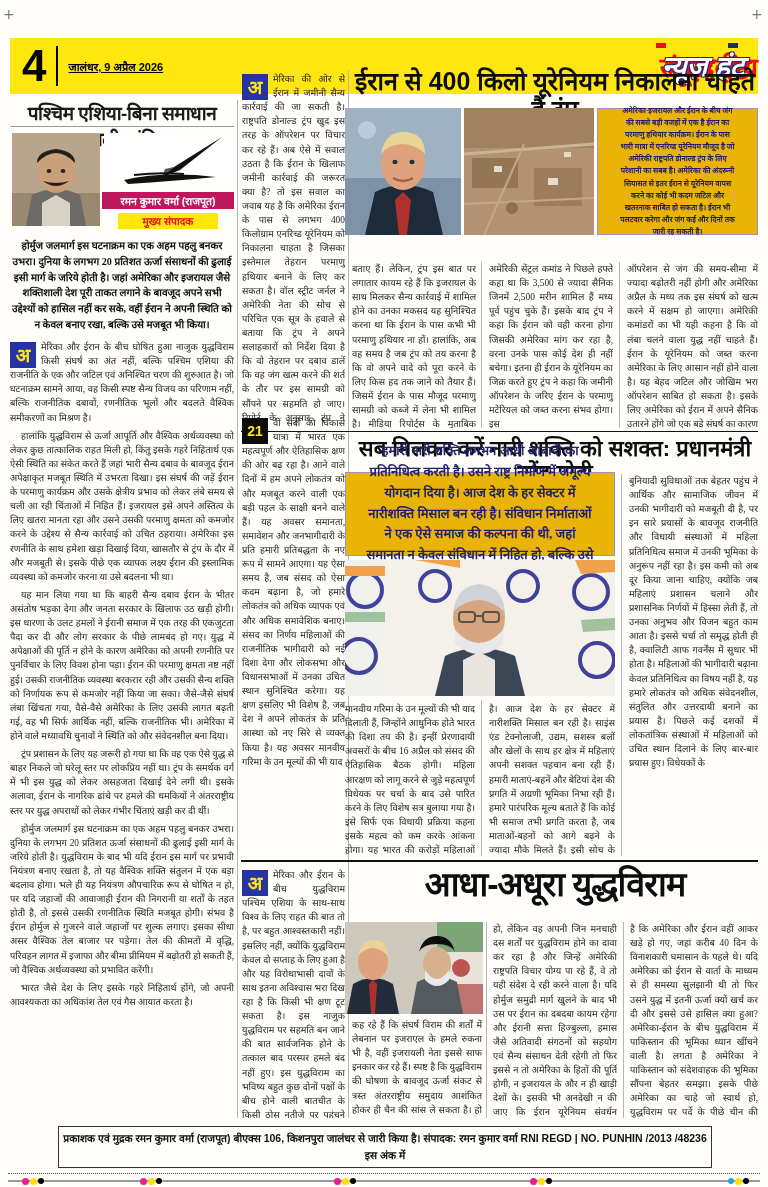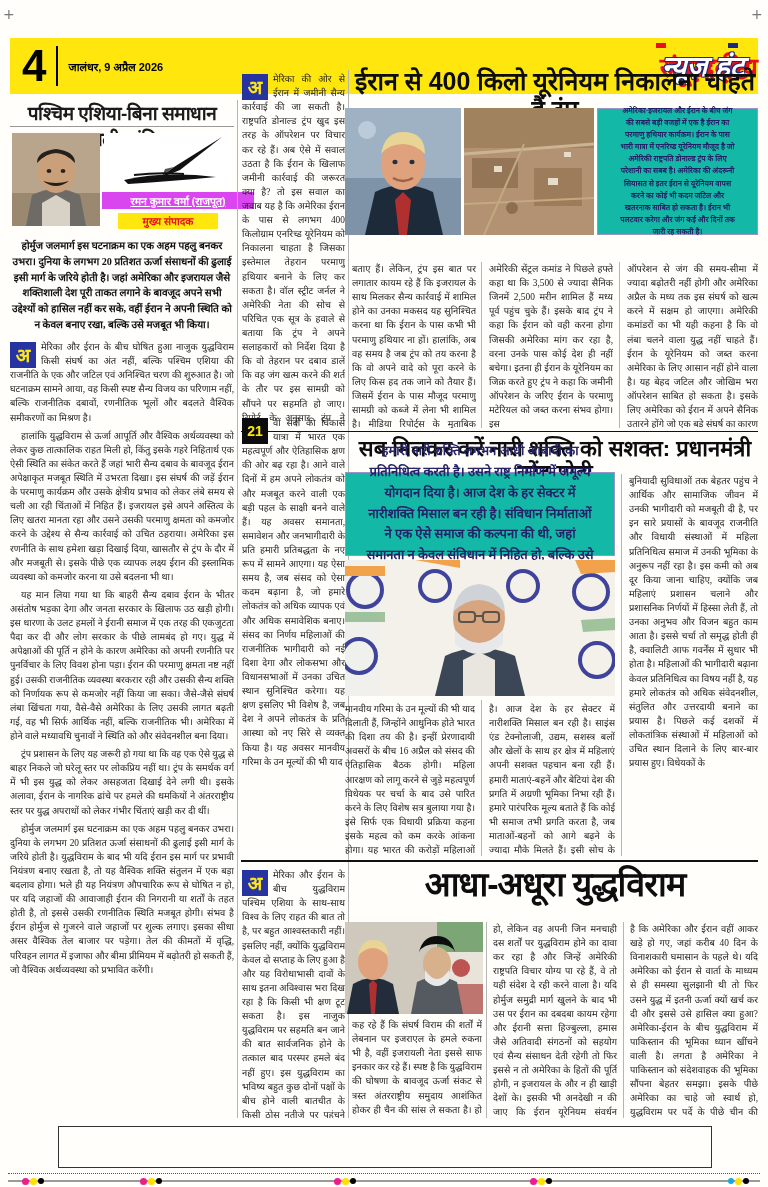--- a/index.html
+++ b/index.html
@@ -3,46 +3,46 @@
 <meta charset="utf-8">
 <style>
   html,body{margin:0;padding:0;}
   body{width:768px;height:1187px;position:relative;background:#fffefb;font-family:"Liberation Serif",serif;color:#1a1a1a;overflow:hidden;}
   .abs{position:absolute;}
   .cropmark{position:absolute;color:#777;font:14px "DejaVu Sans",sans-serif;}
   
   .masthead{position:absolute;left:10px;top:38px;width:748px;height:56px;background:#ffe70d;display:flex;align-items:center;}
   .pagenum{font:bold 44px "Liberation Sans",sans-serif;color:#000;margin:0 10px 0 12px;line-height:1;}
   .pnum-div{width:2px;height:40px;background:#000;margin-right:10px;}
-  .dateline{font:bold 11px "Liberation Sans",sans-serif;color:#000;}
+  .dateline{font:bold 11px "Liberation Sans",sans-serif;color:#000;text-decoration:underline;}
   .section-title{position:absolute;left:0;right:0;text-align:right;font:bold 27px "Liberation Sans",sans-serif;color:#e8111a;}
   .logo{position:absolute;right:14px;top:8px;font:italic 900 28px "Liberation Sans",sans-serif;color:#fff;
         text-shadow:-1px -1px 0 #1b2a7a,1px -1px 0 #1b2a7a,-1px 1px 0 #1b2a7a,1px 1px 0 #1b2a7a,3px 3px 0 #e8111a;}
   .logo-tick{position:absolute;width:10px;height:5px;background:#e8111a;}
   
   .vrule{position:absolute;width:1px;background:#b5b5b5;}
   .hrule{position:absolute;height:1px;background:#111;}
   
   .headline{position:absolute;font-family:"Liberation Sans",sans-serif;font-weight:bold;color:#0d0d0d;text-align:center;line-height:1.1;}
   
   .col{position:absolute;font-size:9.4px;line-height:1.5;text-align:justify;color:#1c1c1c;overflow:hidden;}
   .col p{margin:0 0 4px 0;text-indent:11px;}
   .col p.first{text-indent:0;}
   .dropcap{float:left;width:26px;height:26px;background:#2633a0;color:#ffe70d;font:bold 19px "Liberation Sans",sans-serif;
            display:flex;align-items:center;justify-content:center;margin:2px 5px 0 0;}
   .dropcap.dark{background:#0c0c0c;}
   
   .ed-headline{position:absolute;left:0;top:0;width:224px;font:bold 19px "Liberation Sans",sans-serif;text-align:center;letter-spacing:-0.5px;}
   .ed-intro{position:absolute;left:0;top:138px;width:224px;font-size:10.2px;font-weight:bold;text-align:center;line-height:1.55;color:#111;}
-  .name-bar{position:absolute;left:92px;top:92px;width:152px;height:17px;background:#d946ef;color:#fff;
-            font:bold 10.5px "Liberation Sans",sans-serif;display:flex;align-items:center;justify-content:center;text-decoration:underline;}
+  .name-bar{position:absolute;left:92px;top:92px;width:132px;height:17px;background:#be185d;color:#fff;
+            font:bold 10.5px "Liberation Sans",sans-serif;display:flex;align-items:center;justify-content:center;}
   .role-bar{position:absolute;left:108px;top:113px;width:100px;height:16px;background:#ffe70d;color:#e8111a;
             font:bold 10.5px "Liberation Sans",sans-serif;display:flex;align-items:center;justify-content:center;}
   
-  .infobox{position:absolute;background:#14b8a6;border:1px solid #9a95c6;color:#232168;font-weight:bold;
+  .infobox{position:absolute;background:#eab308;border:1px solid #9a95c6;color:#232168;font-weight:bold;
            text-align:center;display:flex;align-items:center;justify-content:center;padding:5px 20px;box-sizing:border-box;line-height:1.6;}
   .photo{position:absolute;overflow:hidden;}
   .photo svg{display:block;}
   
   .pubbox{position:absolute;left:58px;top:1126px;width:652px;height:40px;border:1.5px solid #333;
           font:bold 10.5px "Liberation Sans",sans-serif;color:#111;text-align:center;
           display:flex;flex-direction:column;align-items:center;justify-content:center;line-height:1.6;}
   .dotline{position:absolute;left:8px;top:1173px;width:752px;border-top:1.5px dotted #555;}
   .greyline{position:absolute;left:8px;top:1180px;width:752px;height:2px;background:#9a9a9a;}
   .regdots{position:absolute;top:1176px;height:10px;display:flex;align-items:center;}
@@ -100,20 +100,21 @@
   <div class="role-bar">मुख्य संपादक</div>
 
   <div class="ed-intro">होर्मुज जलमार्ग इस घटनाक्रम का एक अहम पहलु बनकर उभरा। दुनिया के लगभग 20 प्रतिशत ऊर्जा संसाधनों की ढुलाई इसी मार्ग के जरिये होती है। जहां अमेरिका और इजरायल जैसे शक्तिशाली देश पूरी ताकत लगाने के बावजूद अपने सभी उद्देश्यों को हासिल नहीं कर सके, वहीं ईरान ने अपनी स्थिति को न केवल बनाए रखा, बल्कि उसे मजबूत भी किया।</div>
 
   <div class="col" style="left:0;top:240px;width:224px;height:778px;">
     <p class="first"><span class="dropcap">अ</span><span>मेरिका और ईरान के बीच घोषित हुआ नाजुक युद्धविराम किसी संघर्ष का अंत नहीं, बल्कि पश्चिम एशिया की राजनीति के एक और जटिल एवं अनिश्चित चरण की शुरुआत है। जो घटनाक्रम सामने आया, वह किसी स्पष्ट सैन्य विजय का परिणाम नहीं, बल्कि राजनीतिक दबावों, रणनीतिक भूलों और बदलते वैश्विक समीकरणों का मिश्रण है।</span></p>
     <p>हालांकि युद्धविराम से ऊर्जा आपूर्ति और वैश्विक अर्थव्यवस्था को लेकर कुछ तात्कालिक राहत मिली हो, किंतु इसके गहरे निहितार्थ एक ऐसी स्थिति का संकेत करते हैं जहां भारी सैन्य दबाव के बावजूद ईरान अपेक्षाकृत मजबूत स्थिति में उभरता दिखा। इस संघर्ष की जड़ें ईरान के परमाणु कार्यक्रम और उसके क्षेत्रीय प्रभाव को लेकर लंबे समय से चली आ रही चिंताओं में निहित हैं। इजरायल इसे अपने अस्तित्व के लिए खतरा मानता रहा और उसने उसकी परमाणु क्षमता को कमजोर करने के उद्देश्य से सैन्य कार्रवाई को उचित ठहराया। अमेरिका इस रणनीति के साथ हमेशा खड़ा दिखाई दिया, खासतौर से ट्रंप के दौर में और मजबूती से। इसके पीछे एक व्यापक लक्ष्य ईरान की इस्लामिक व्यवस्था को कमजोर करना या उसे बदलना भी था।</p>
     <p>यह मान लिया गया था कि बाहरी सैन्य दबाव ईरान के भीतर असंतोष भड़का देगा और जनता सरकार के खिलाफ उठ खड़ी होगी। इस धारणा के उलट हमलों ने ईरानी समाज में एक तरह की एकजुटता पैदा कर दी और लोग सरकार के पीछे लामबंद हो गए। युद्ध में अपेक्षाओं की पूर्ति न होने के कारण अमेरिका को अपनी रणनीति पर पुनर्विचार के लिए विवश होना पड़ा। ईरान की परमाणु क्षमता नष्ट नहीं हुई। उसकी राजनीतिक व्यवस्था बरकरार रही और उसकी सैन्य शक्ति को निर्णायक रूप से कमजोर नहीं किया जा सका। जैसे-जैसे संघर्ष लंबा खिंचता गया, वैसे-वैसे अमेरिका के लिए उसकी लागत बढ़ती गई, वह भी सिर्फ आर्थिक नहीं, बल्कि राजनीतिक भी। अमेरिका में होने वाले मध्यावधि चुनावों ने स्थिति को और संवेदनशील बना दिया।</p>
     <p>ट्रंप प्रशासन के लिए यह जरूरी हो गया था कि वह एक ऐसे युद्ध से बाहर निकले जो घरेलू स्तर पर लोकप्रिय नहीं था। ट्रंप के समर्थक वर्ग में भी इस युद्ध को लेकर असहजता दिखाई देने लगी थी। इसके अलावा, ईरान के नागरिक ढांचे पर हमले की धमकियों ने अंतरराष्ट्रीय स्तर पर युद्ध अपराधों को लेकर गंभीर चिंताएं खड़ी कर दी थीं।</p>
     <p>होर्मुज जलमार्ग इस घटनाक्रम का एक अहम पहलु बनकर उभरा। दुनिया के लगभग 20 प्रतिशत ऊर्जा संसाधनों की ढुलाई इसी मार्ग के जरिये होती है। युद्धविराम के बाद भी यदि ईरान इस मार्ग पर प्रभावी नियंत्रण बनाए रखता है, तो यह वैश्विक शक्ति संतुलन में एक बड़ा बदलाव होगा। भले ही यह नियंत्रण औपचारिक रूप से घोषित न हो, पर यदि जहाजों की आवाजाही ईरान की निगरानी या शर्तों के तहत होती है, तो इससे उसकी रणनीतिक स्थिति मजबूत होगी। संभव है ईरान होर्मुज से गुजरने वाले जहाजों पर शुल्क लगाए। इसका सीधा असर वैश्विक तेल बाजार पर पड़ेगा। तेल की कीमतों में वृद्धि, परिवहन लागत में इजाफा और बीमा प्रीमियम में बढ़ोतरी हो सकती हैं, जो वैश्विक अर्थव्यवस्था को प्रभावित करेंगी।</p>
+    <p>भारत जैसे देश के लिए इसके गहरे निहितार्थ होंगे, जो अपनी आवश्यकता का अधिकांश तेल एवं गैस आयात करता है।</p>
   </div>
 </div>
 
 <div class="vrule" style="left:237px;top:100px;height:1018px;"></div>
 <div class="vrule" style="left:348px;top:70px;height:1048px;"></div>
 <div class="vrule" style="left:481px;top:262px;height:166px;"></div>
 <div class="vrule" style="left:619px;top:262px;height:166px;"></div>
 <div class="vrule" style="left:621px;top:474px;height:382px;"></div>
 <div class="vrule" style="left:481px;top:700px;height:156px;"></div>
 <div class="vrule" style="left:486px;top:922px;height:196px;"></div>
@@ -228,20 +229,21 @@
     <path d="M74 30 Q78 14 92 14 Q106 14 110 30 Q106 22 92 22 Q78 22 74 30 Z" fill="#0d0d0d"></path>
     <path d="M80 48 Q92 66 104 48 L104 58 Q92 70 80 58 Z" fill="#e8e8ea"></path>
   </svg>
 </div>
 
 <div class="col" style="left:352px;top:1018px;width:130px;height:100px;">कह रहे हैं कि संघर्ष विराम की शर्तों में लेबनान पर इजराएल के हमले रुकना भी है, वहीं इजरायली नेता इससे साफ इनकार कर रहे हैं। स्पष्ट है कि युद्धविराम की घोषणा के बावजूद ऊर्जा संकट से त्रस्त अंतरराष्ट्रीय समुदाय आशंकित होकर ही चैन की सांस ले सकता है। हो सकता है ईरानी सत्ता पर काबिज कट्टरपंथी धड़ा ट्रंप की ईरानी सभ्यता नष्ट कर देने वाली खतरनाक धमकियों के बाद नरम पड़</div>
 <div class="col" style="left:493px;top:922px;width:124px;height:196px;">हो, लेकिन वह अपनी जिन मनचाही दस शर्तों पर युद्धविराम होने का दावा कर रहा है और जिन्हें अमेरिकी राष्ट्रपति विचार योग्य पा रहे हैं, वे तो यही संदेश दे रही करने वाला है। यदि होर्मुज समुद्री मार्ग खुलने के बाद भी उस पर ईरान का दबदबा कायम रहेगा और ईरानी सत्ता हिज्बुल्ला, हमास जैसे अतिवादी संगठनों को सहयोग एवं सैन्य संसाधन देती रहेगी तो फिर इससे न तो अमेरिका के हितों की पूर्ति होगी, न इजरायल के और न ही खाड़ी देशों के। इसकी भी अनदेखी न की जाए कि ईरान यूरेनियम संवर्धन कार्यक्रम जारी रखने की बात कर रहा है। यदि वास्तव में ऐसा है तो इसका मतलब</div>
 <div class="col" style="left:630px;top:922px;width:128px;height:196px;">है कि अमेरिका और ईरान वहीं आकर खड़े हो गए, जहां करीब 40 दिन के विनाशकारी घमासान के पहले थे। यदि अमेरिका को ईरान से वार्ता के माध्यम से ही समस्या सुलझानी थी तो फिर उसने युद्ध में इतनी ऊर्जा क्यों खर्च कर दी और इससे उसे हासिल क्या हुआ? अमेरिका-ईरान के बीच युद्धविराम में पाकिस्तान की भूमिका ध्यान खींचने वाली है। लगता है अमेरिका ने पाकिस्तान को संदेशवाहक की भूमिका सौंपना बेहतर समझा। इसके पीछे अमेरिका का चाहे जो स्वार्थ हो, युद्धविराम पर पर्दे के पीछे चीन की सक्रियता के समाचार अंतरराष्ट्रीय कूटनीति में अमेरिकी प्रभुत्व को कमजोर सिद्ध करने वाले ही हैं।</div>
 
 <div class="pubbox">
+  <div>प्रकाशक एवं मुद्रक रमन कुमार वर्मा (राजपूत) बीएक्स 106, किशनपुरा जालंधर से जारी किया है। संपादक: रमन कुमार वर्मा RNI REGD | NO. PUNHIN /2013 /48236 इस अंक में</div>
 </div>
 
 <div class="dotline"></div>
 <div class="greyline"></div>
 
 <div class="regdots" style="left:22px;">
     <i class="d-m"></i>
     <i class="d-y"></i>
     <i class="d-k"></i>
   </div>

